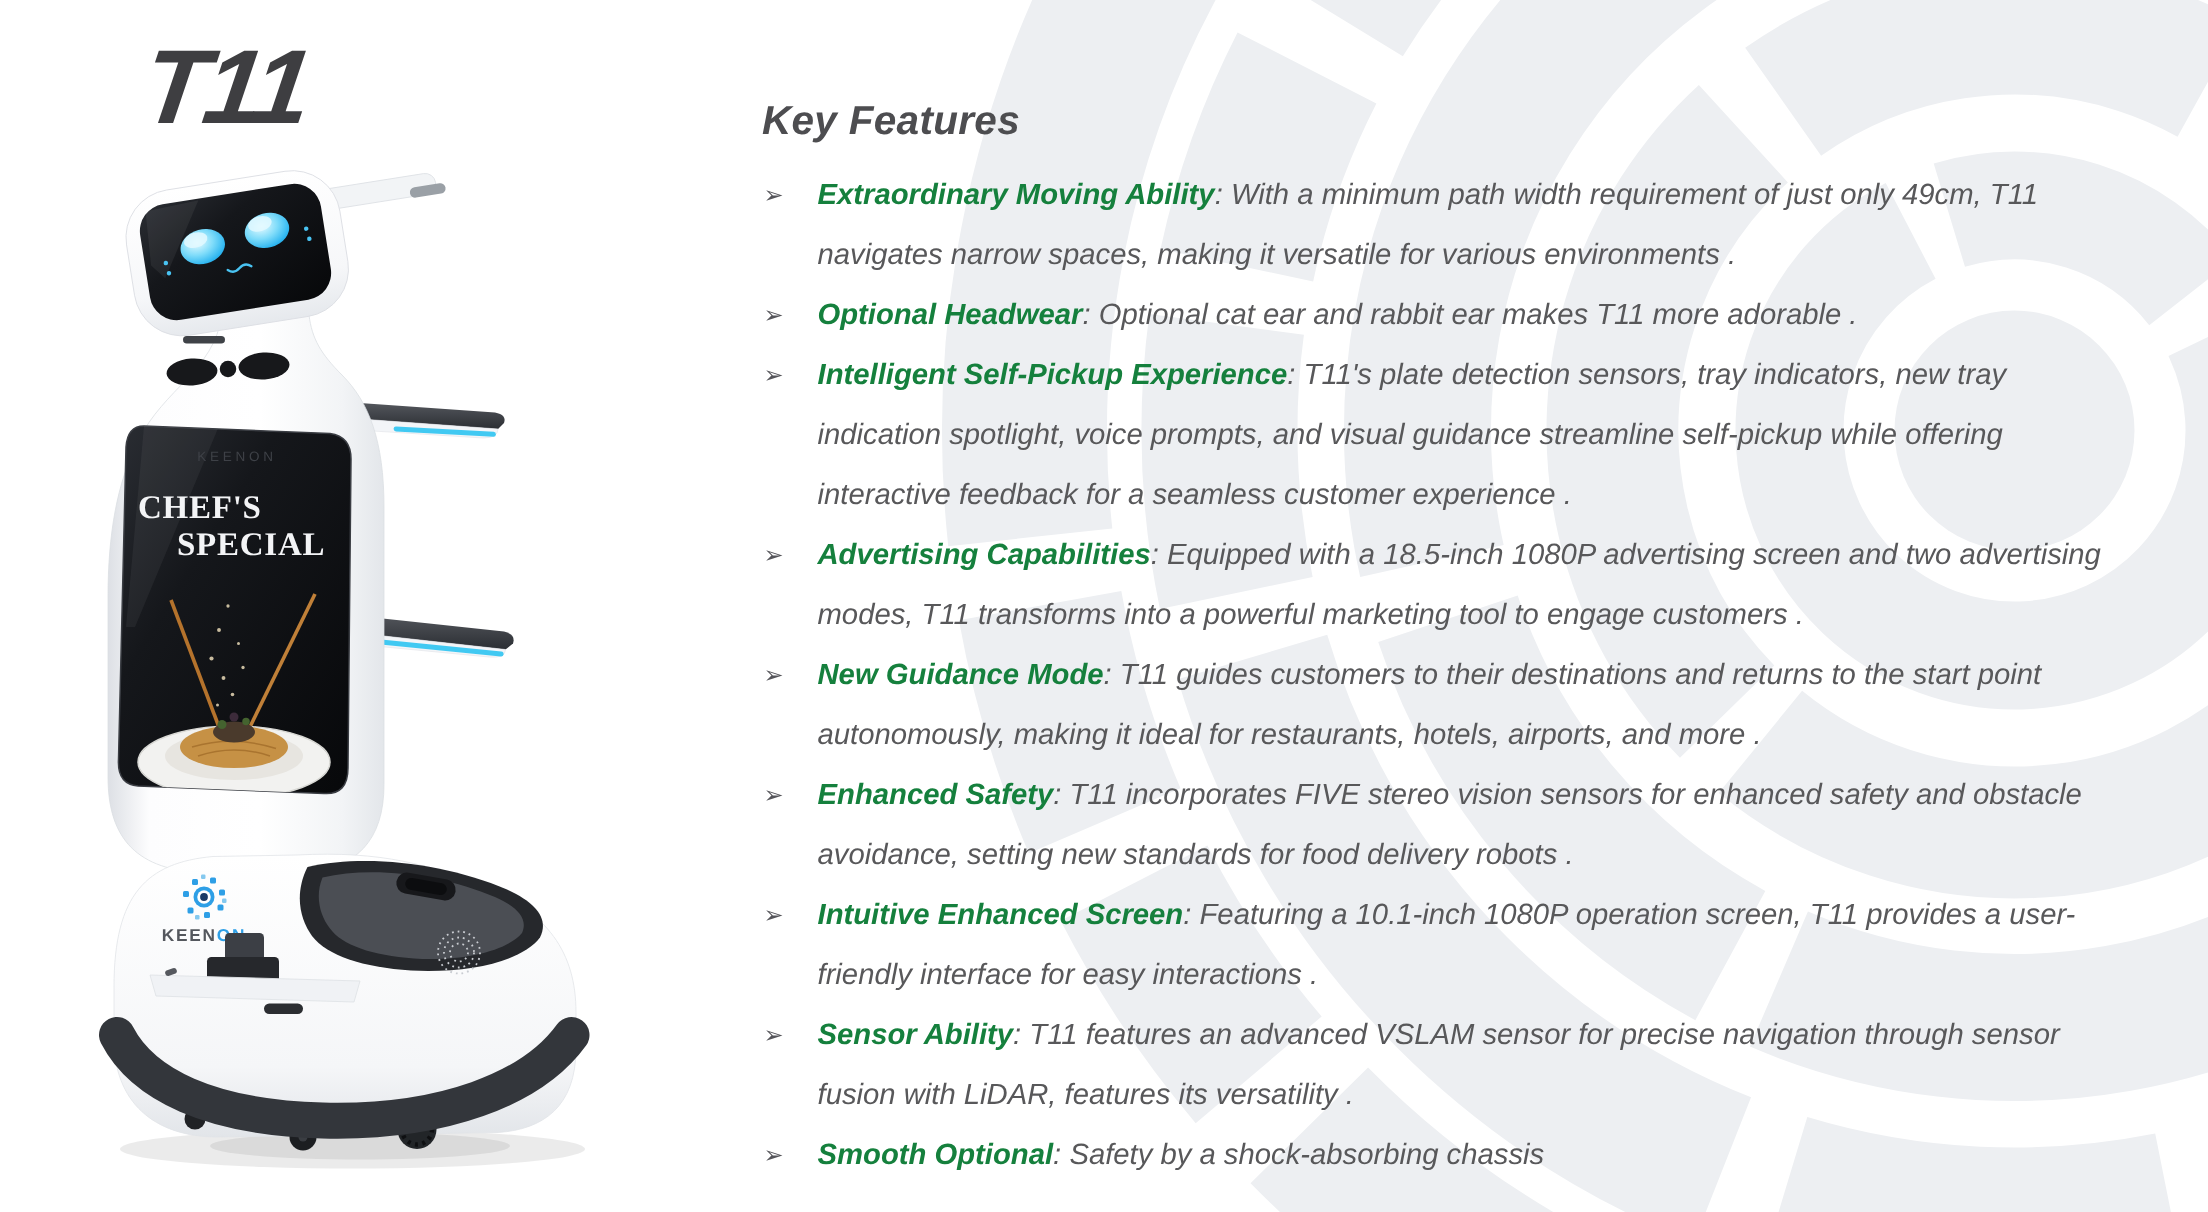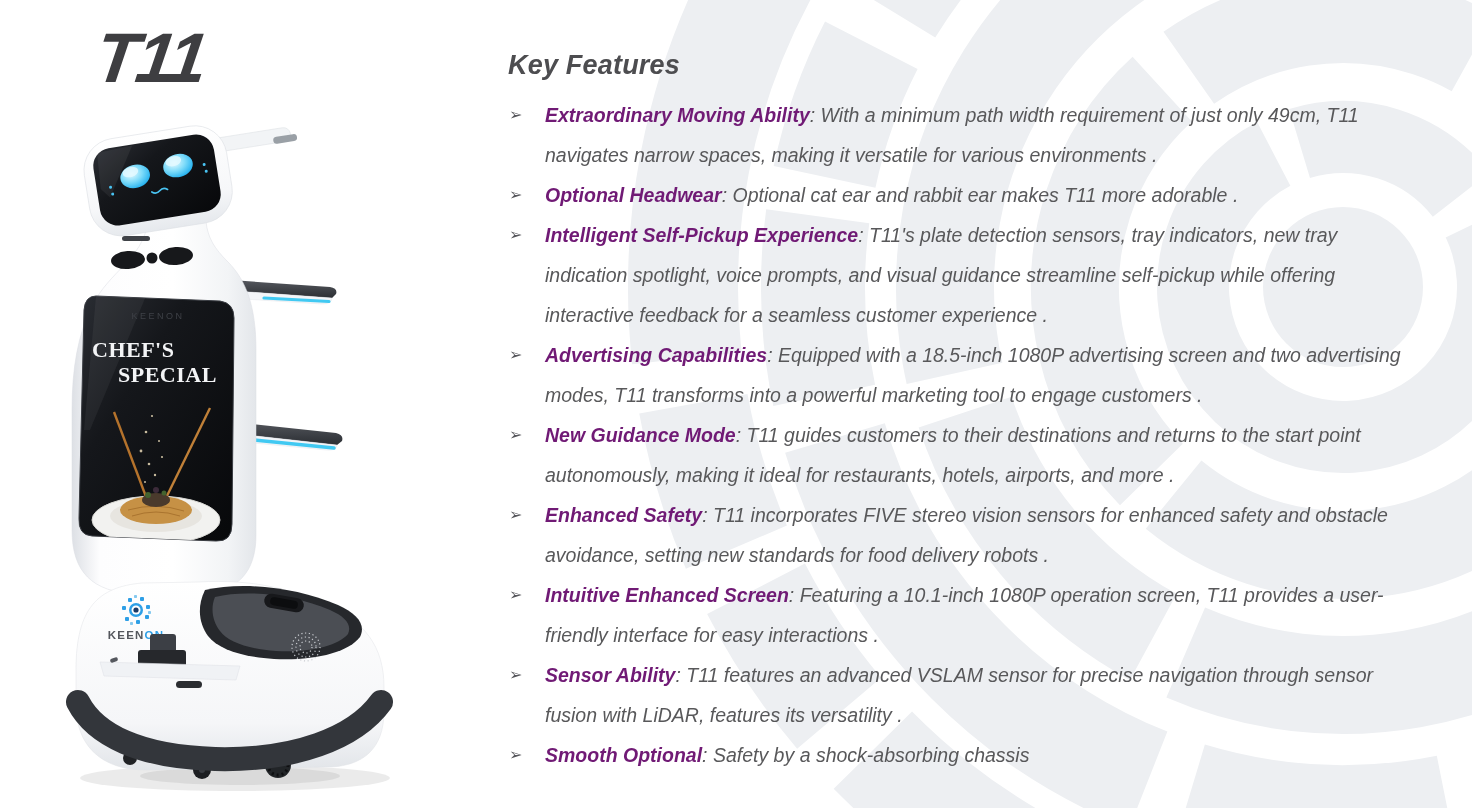--- a/index.html
+++ b/index.html
@@ -9,38 +9,38 @@
   }
   .bg-pattern{position:absolute;left:0;top:0;z-index:0;pointer-events:none;}
   .content{position:absolute;left:0;top:0;width:100%;height:100%;z-index:1;}
 
   .product-title{
     position:absolute;left:96px;top:18px;
     font-size:70px;font-weight:bold;font-style:italic;
     color:#3e3e41;letter-spacing:-2px;transform:skewX(-8deg);
   }
 
-  .robot-wrap{position:absolute;left:50px;top:110px;width:412px;height:698px;}
+  .robot-wrap{position:absolute;left:50px;top:98px;width:412px;height:698px;}
 
   .features{position:absolute;left:508px;top:50px;width:916px;}
   .features-heading{
-    margin:0 0 14px 0;font-size:27px;font-weight:bold;font-style:italic;
+    margin:15px 0 14px 0;font-size:27px;font-weight:bold;font-style:italic;
     color:#4d4d50;letter-spacing:0.2px;
   }
   .feature-list{margin:0;padding:0;list-style:none;}
   .feature-item{
     position:relative;padding-left:37px;
     font-size:19.5px;line-height:40px;font-style:italic;color:#58585a;
   }
   .feature-marker{
     position:absolute;left:1px;top:0;line-height:40px;
     font-style:normal;font-size:16px;color:#55555a;
     font-family:"DejaVu Sans",sans-serif;
   }
-  .feature-title{font-weight:bold;color:#701a75;}
+  .feature-title{font-weight:bold;color:#15803d;}
 </style>
 </head>
 <body>
 
 <div class="page">
 
   <svg class="bg-pattern" width="1472" height="808" viewBox="0 0 1472 808" aria-hidden="true">
     <g stroke="#edeff2" fill="none">
       <circle cx="1343" cy="287" r="80" fill="#edeff2" stroke="none"></circle>
       <circle cx="1343" cy="287" r="150" stroke-width="72" stroke-dasharray="700 28 180 32" transform="rotate(-25 1343 287)"></circle>

